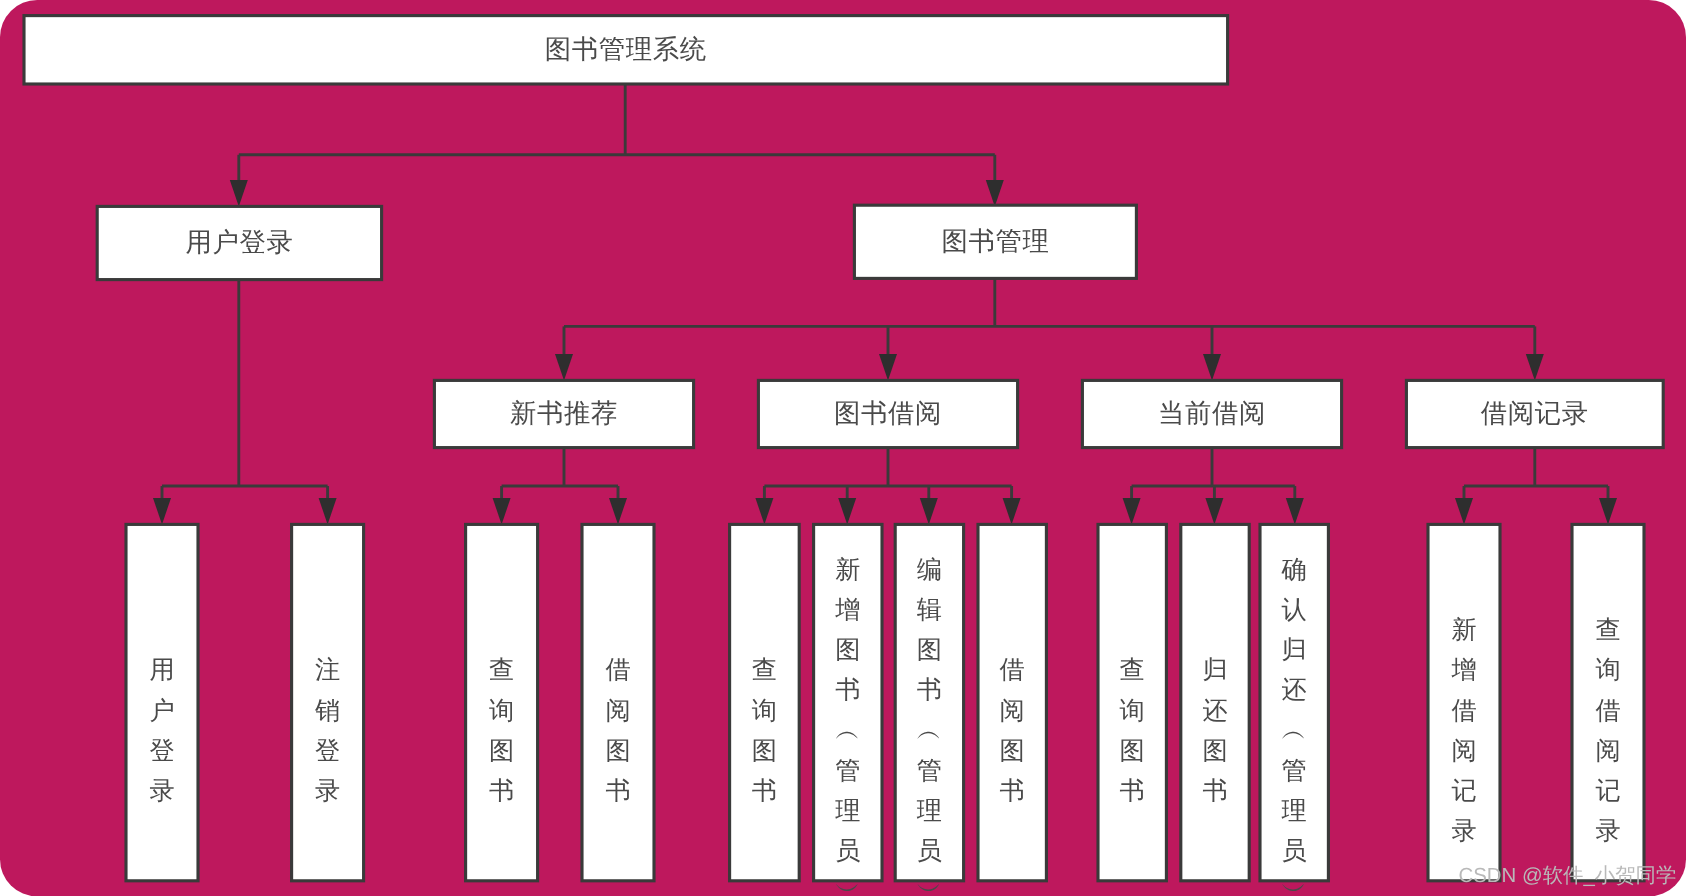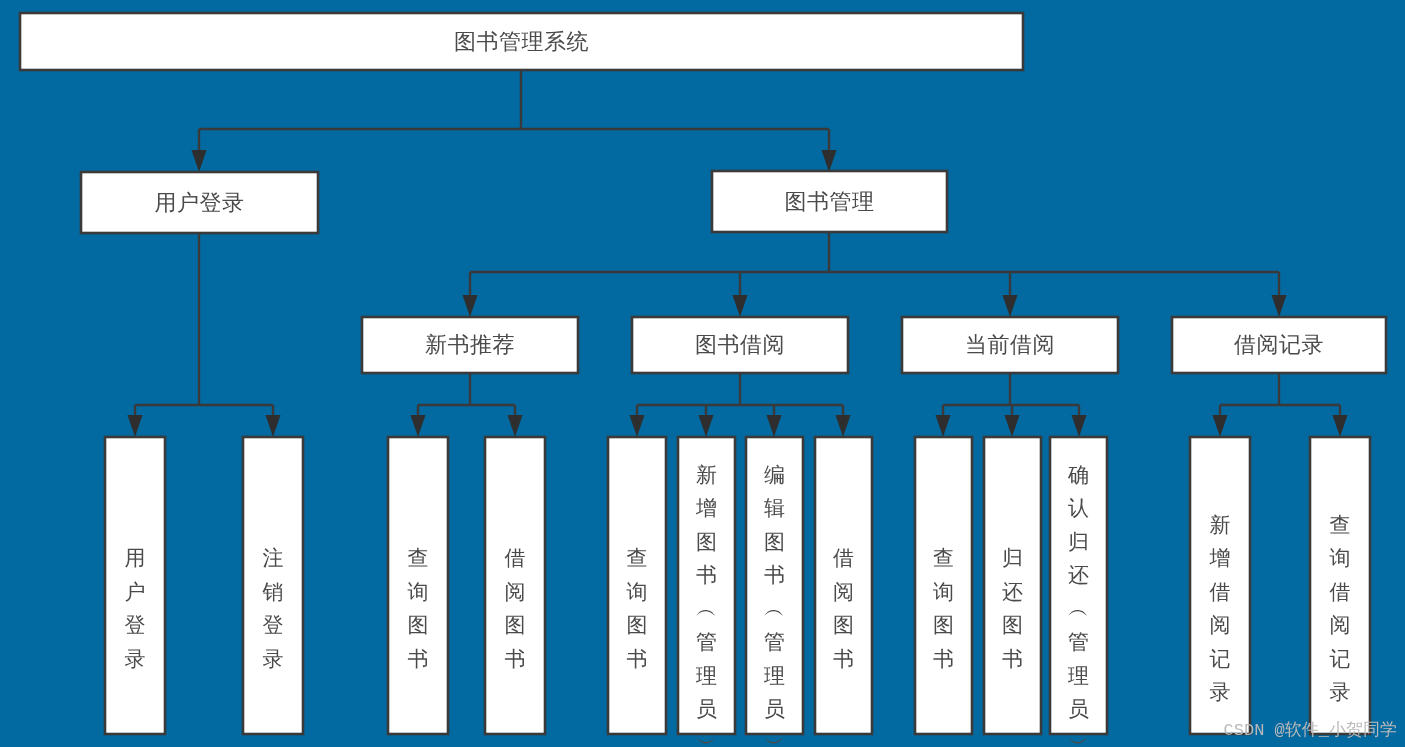--- a/index.html
+++ b/index.html
@@ -11,21 +11,22 @@
   body {
     width: 1405px;
     height: 747px;
     font-family: "DejaVu Sans", "Liberation Sans", sans-serif;
     overflow: hidden;
   }
   #diagram-root {
     position: relative;
     width: 1405px;
     height: 747px;
-    background: #0369a1;
+    background: #be185d;
+    border-radius: 31px;
   }
   svg.diagram-canvas {
     position: absolute;
     left: 0;
     top: 0;
     width: 1405px;
     height: 747px;
     display: block;
   }
   .node-box {
@@ -55,21 +56,21 @@
     font-family: "DejaVu Sans", "Liberation Sans", sans-serif;
     font-size: 21px;
     fill: #4a4a4a;
     text-anchor: middle;
     letter-spacing: 0px;
   }
   .watermark-text {
     position: absolute;
     right: 8px;
     bottom: 6px;
-    font-family: Liberation Mono, monospace;
+    font-family: Liberation Sans, sans-serif;
     font-size: 17px;
     color: #b9b9b9;
     white-space: nowrap;
     user-select: none;
   }
 </style>
 </head>
 <body>
 
 <div id="diagram-root">

